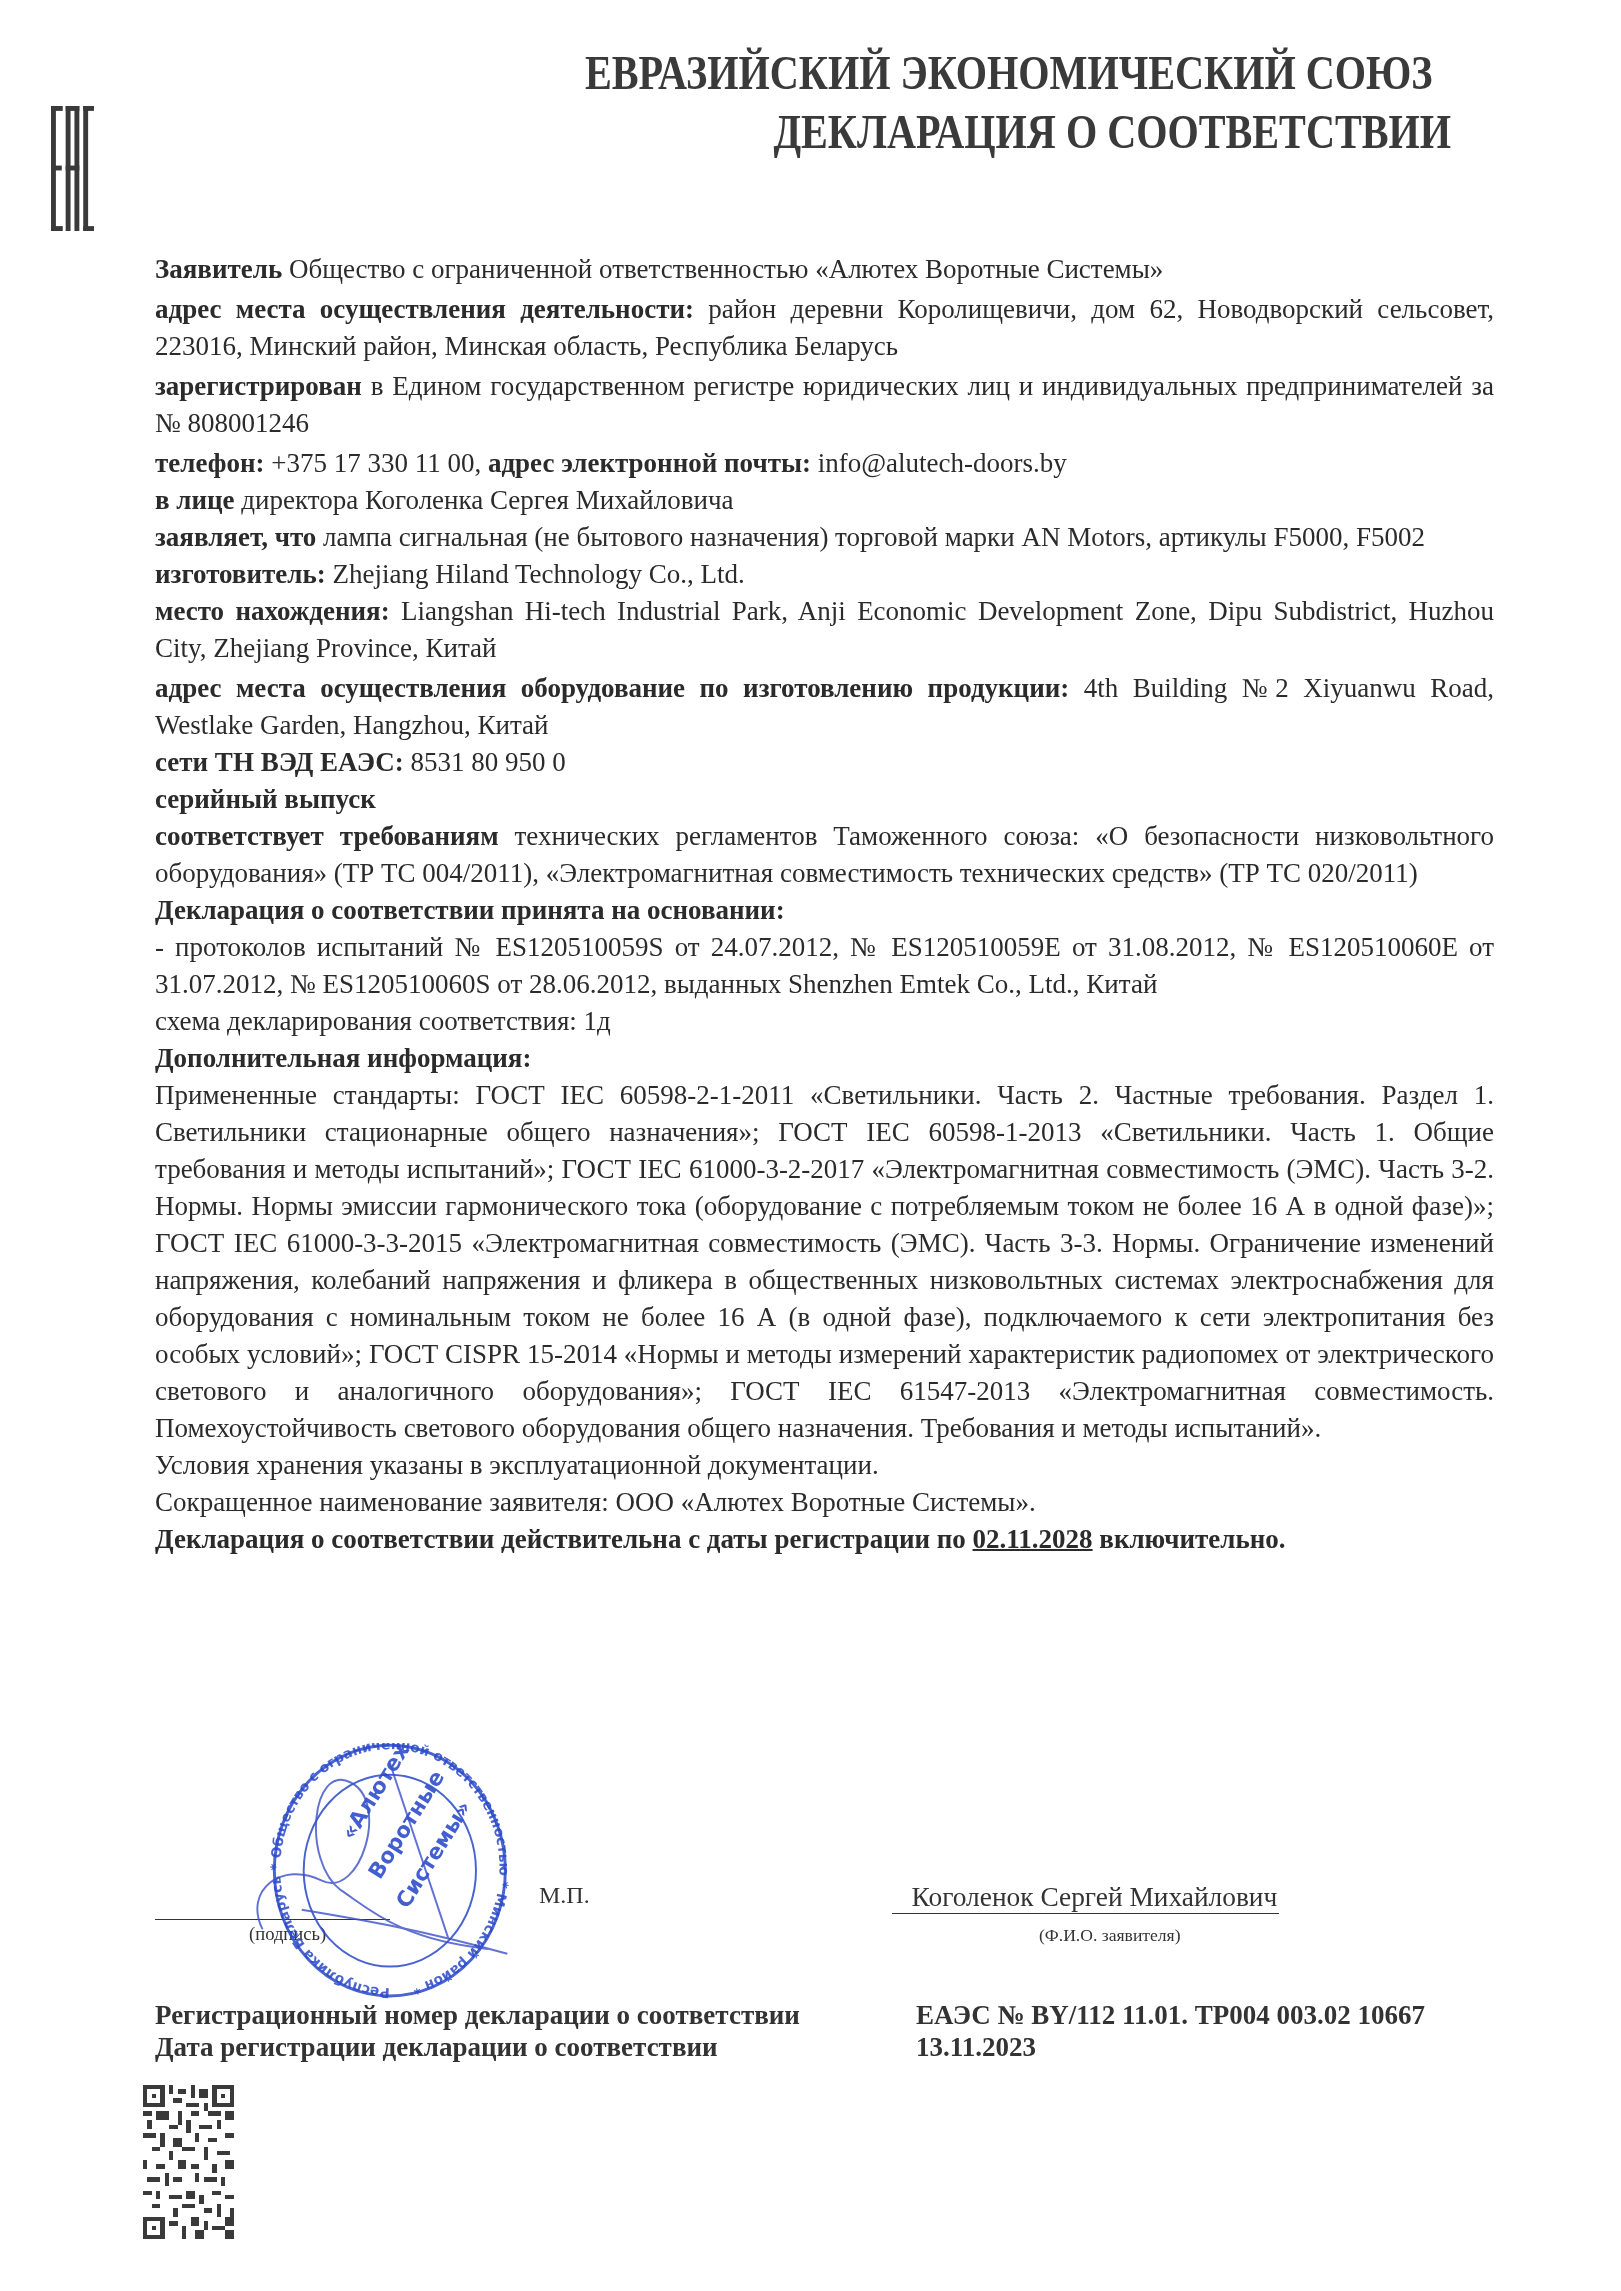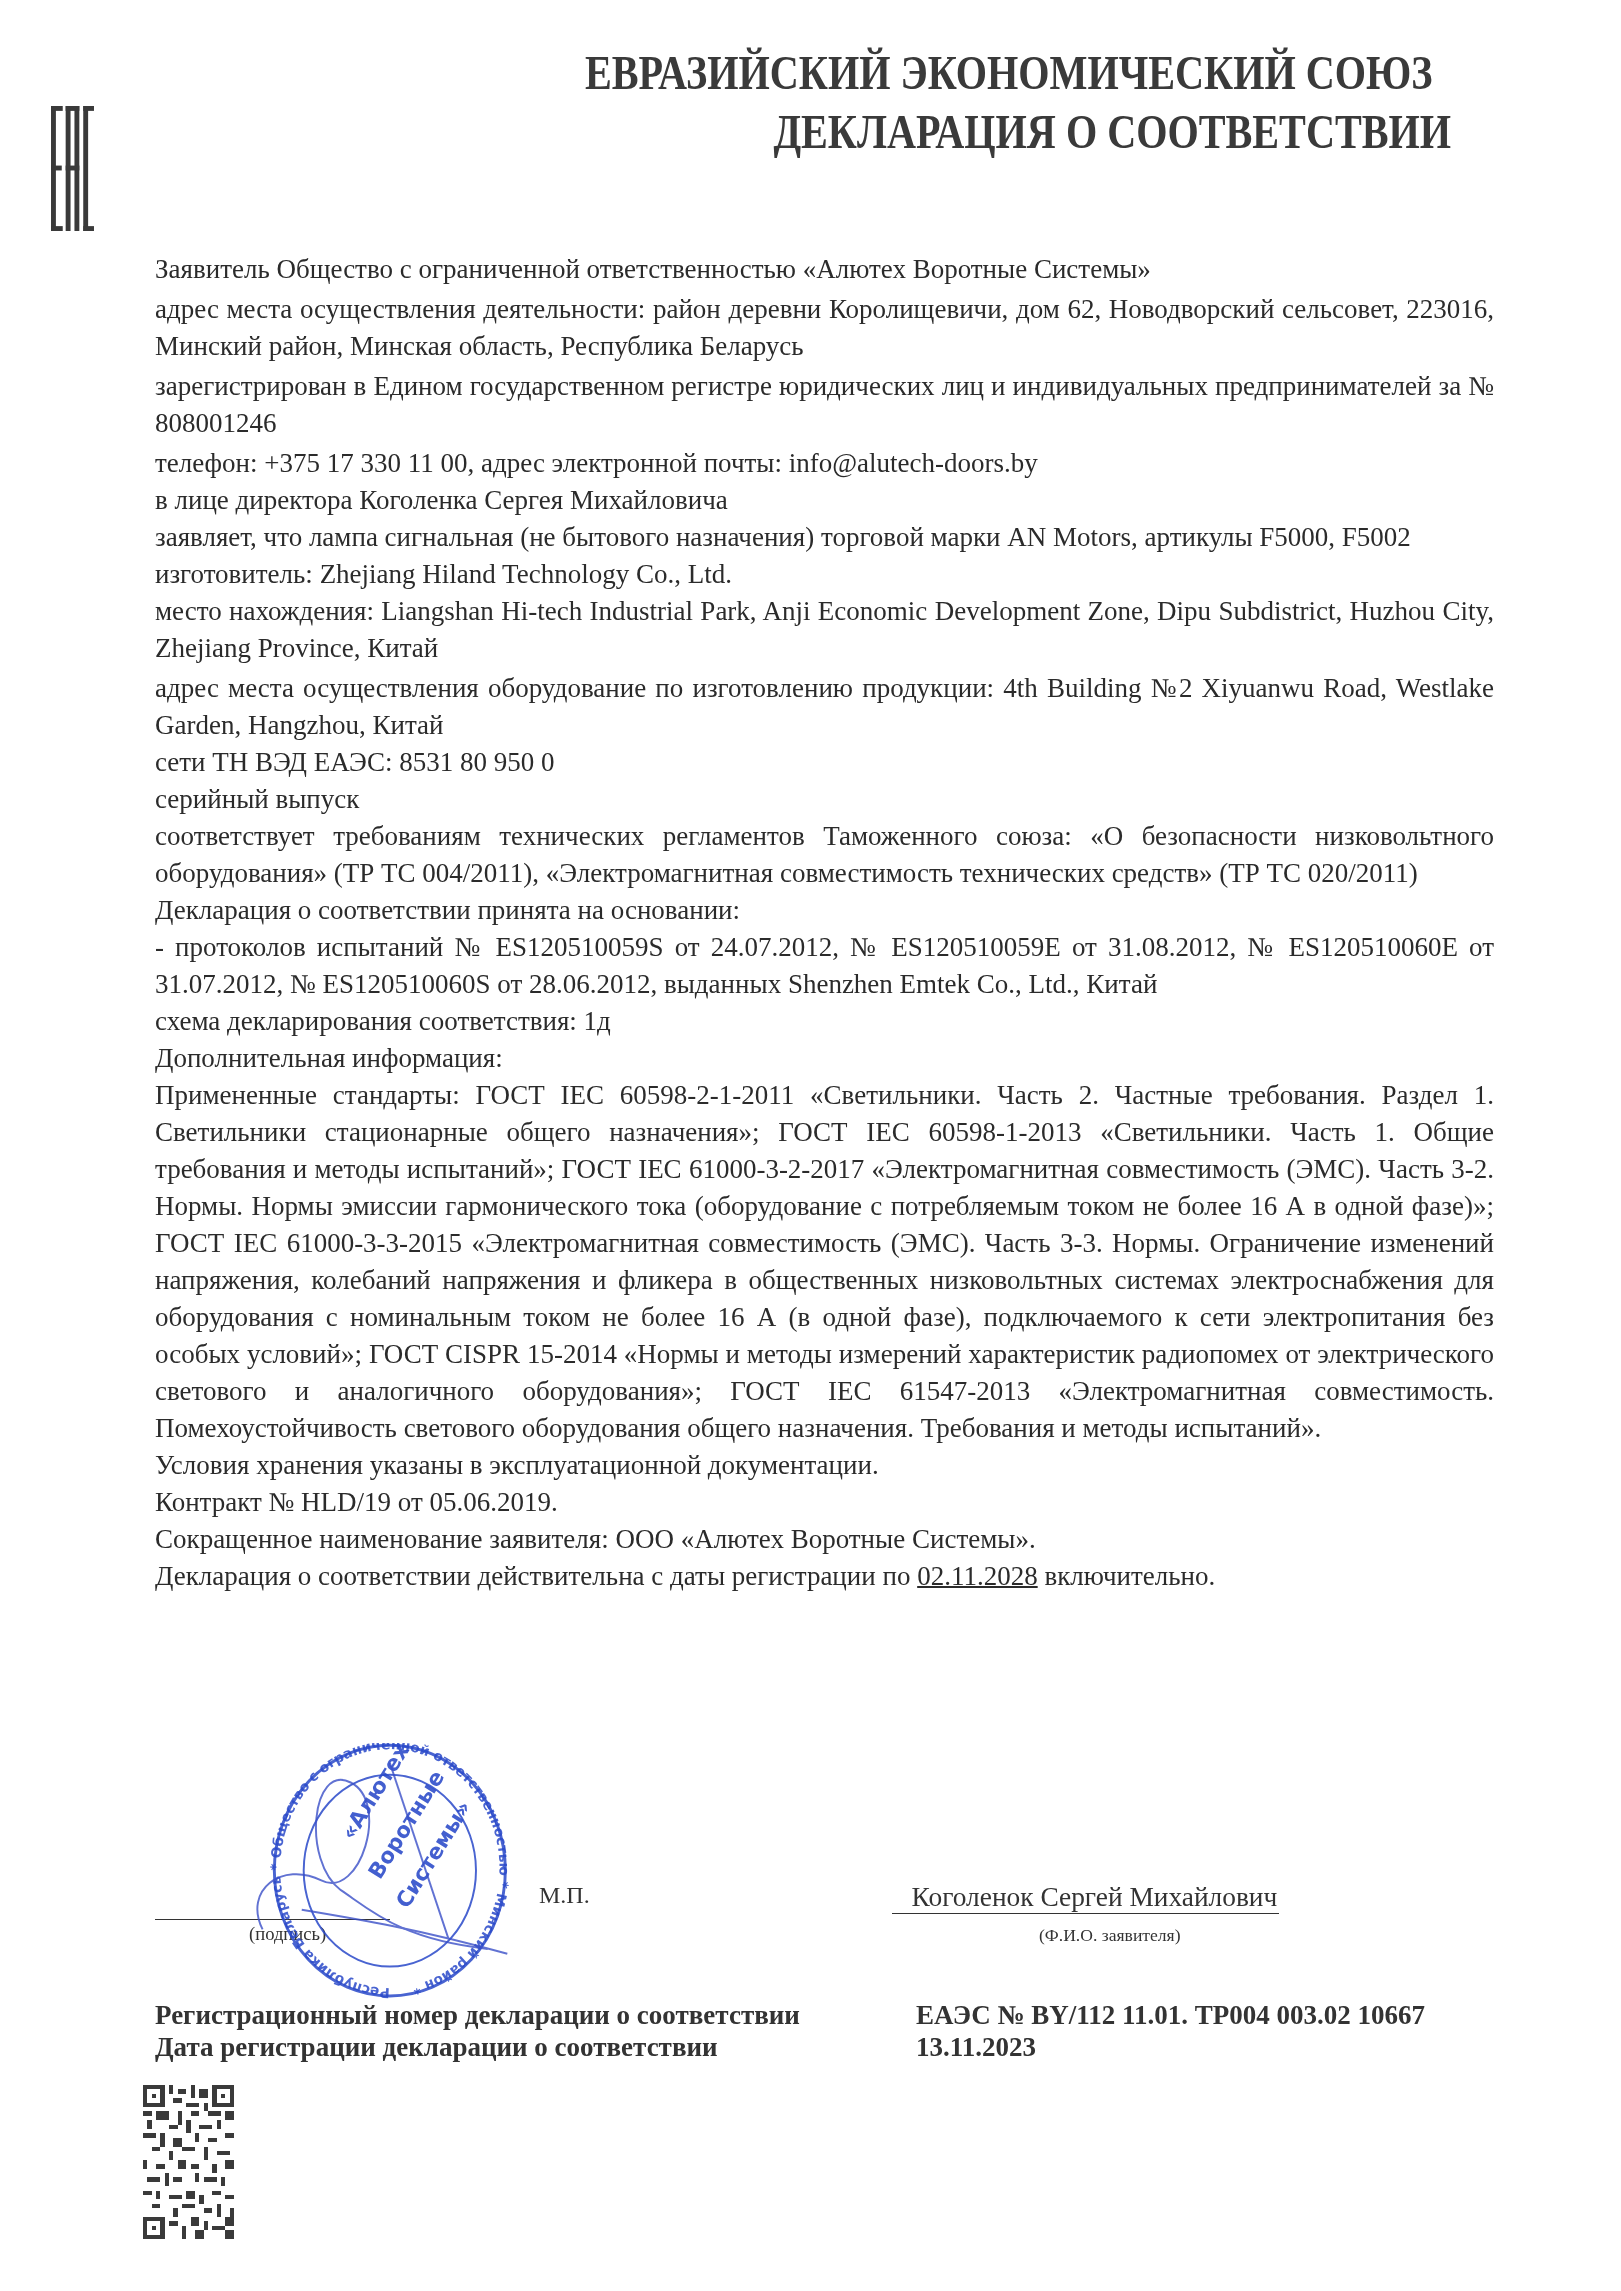--- a/index.html
+++ b/index.html
@@ -9,21 +9,21 @@
               display: flex; gap: 2.9px; }
   .title { position: absolute; left: 0; width: 1621px; text-align: right;
            font-weight: bold; color: #3a3a3a; letter-spacing: 0px; }
   .title.l1 { top: 43px; font-size: 49px; line-height: 59px; left: 94px; width: 1431px; }
   .title.l2 { top: 102px; font-size: 49px; line-height: 59px; left: 94px; width: 1431px; }
   .title span { display: inline-block; transform: scaleX(0.82); transform-origin: center; }
 
   .body-text { position: absolute; left: 155px; top: 251px; width: 1339px;
                font-size: 27px; line-height: 37px; color: #2b2b2b; }
   .para { text-align: justify; margin: 0; }
-  .b { font-weight: normal; }
+  .b { font-weight: bold; }
   .gap { height: 2.9px; }
 
   .sig-block { position: absolute; left: 155px; top: 1882px; width: 1339px; height: 118px; }
   .sig-line { position: absolute; left: 0; top: 37px; width: 235px; border-top: 1.5px solid #333; }
   .sig-caption { position: absolute; left: 94px; top: 41px; font-size: 18.6px; color: #333; }
   .mp { position: absolute; left: 384px; top: 0px; font-size: 24px; color: #333; }
   .name-line { position: absolute; left: 737px; top: 0; font-size: 27.4px; color: #333;
                border-bottom: 1.5px solid #333; padding-left: 19.6px; padding-right: 2px; }
   .name-caption { position: absolute; left: 884px; top: 43px; font-size: 17.6px; color: #333; }
 
@@ -79,21 +79,20 @@
   <p class="para"><span class="b">адрес места осуществления оборудование по изготовлению продукции:</span><span> 4th Building №2 Xiyuanwu Road, Westlake Garden, Hangzhou, Китай</span></p>
   <p class="para"><span class="b">сети ТН ВЭД ЕАЭС:</span><span> 8531 80 950 0</span></p>
   <p class="para b">серийный выпуск</p>
   <p class="para"><span class="b">соответствует требованиям</span><span> технических регламентов Таможенного союза: «О безопасности низковольтного оборудования» (ТР ТС 004/2011), «Электромагнитная совместимость технических средств» (ТР ТС 020/2011)</span></p>
   <p class="para b">Декларация о соответствии принята на основании:</p>
   <p class="para">- протоколов испытаний № ES120510059S от 24.07.2012, № ES120510059E от 31.08.2012, № ES120510060E от 31.07.2012, № ES120510060S от 28.06.2012, выданных Shenzhen Emtek Co., Ltd., Китай</p>
   <p class="para">схема декларирования соответствия: 1д</p>
   <p class="para b">Дополнительная информация:</p>
   <p class="para">Примененные стандарты: ГОСТ IEC 60598-2-1-2011 «Светильники. Часть 2. Частные требования. Раздел 1. Светильники стационарные общего назначения»; ГОСТ IEC 60598-1-2013 «Светильники. Часть 1. Общие требования и методы испытаний»; ГОСТ IEC 61000-3-2-2017 «Электромагнитная совместимость (ЭМС). Часть 3-2. Нормы. Нормы эмиссии гармонического тока (оборудование с потребляемым током не более 16 А в одной фазе)»; ГОСТ IEC 61000-3-3-2015 «Электромагнитная совместимость (ЭМС). Часть 3-3. Нормы. Ограничение изменений напряжения, колебаний напряжения и фликера в общественных низковольтных системах электроснабжения для оборудования с номинальным током не более 16 А (в одной фазе), подключаемого к сети электропитания без особых условий»; ГОСТ CISPR 15-2014 «Нормы и методы измерений характеристик радиопомех от электрического светового и аналогичного оборудования»; ГОСТ IEC 61547-2013 «Электромагнитная совместимость. Помехоустойчивость светового оборудования общего назначения. Требования и методы испытаний».</p>
   <p class="para">Условия хранения указаны в эксплуатационной документации.</p>
-  <p class="para">Контракт № HLD/19 от 05.06.2019.</p>
   <p class="para">Сокращенное наименование заявителя: ООО «Алютех Воротные Системы».</p>
   <p class="para b"><span>Декларация о соответствии действительна с даты регистрации по </span><span class="underline">02.11.2028</span><span> включительно.</span></p>
 </div>
 
 <div class="sig-block">
   <div class="sig-line"></div>
   <div class="sig-caption">(подпись)</div>
   <div class="mp">М.П.</div>
   <div class="name-line">Коголенок Сергей Михайлович</div>
   <div class="name-caption">(Ф.И.О. заявителя)</div>

